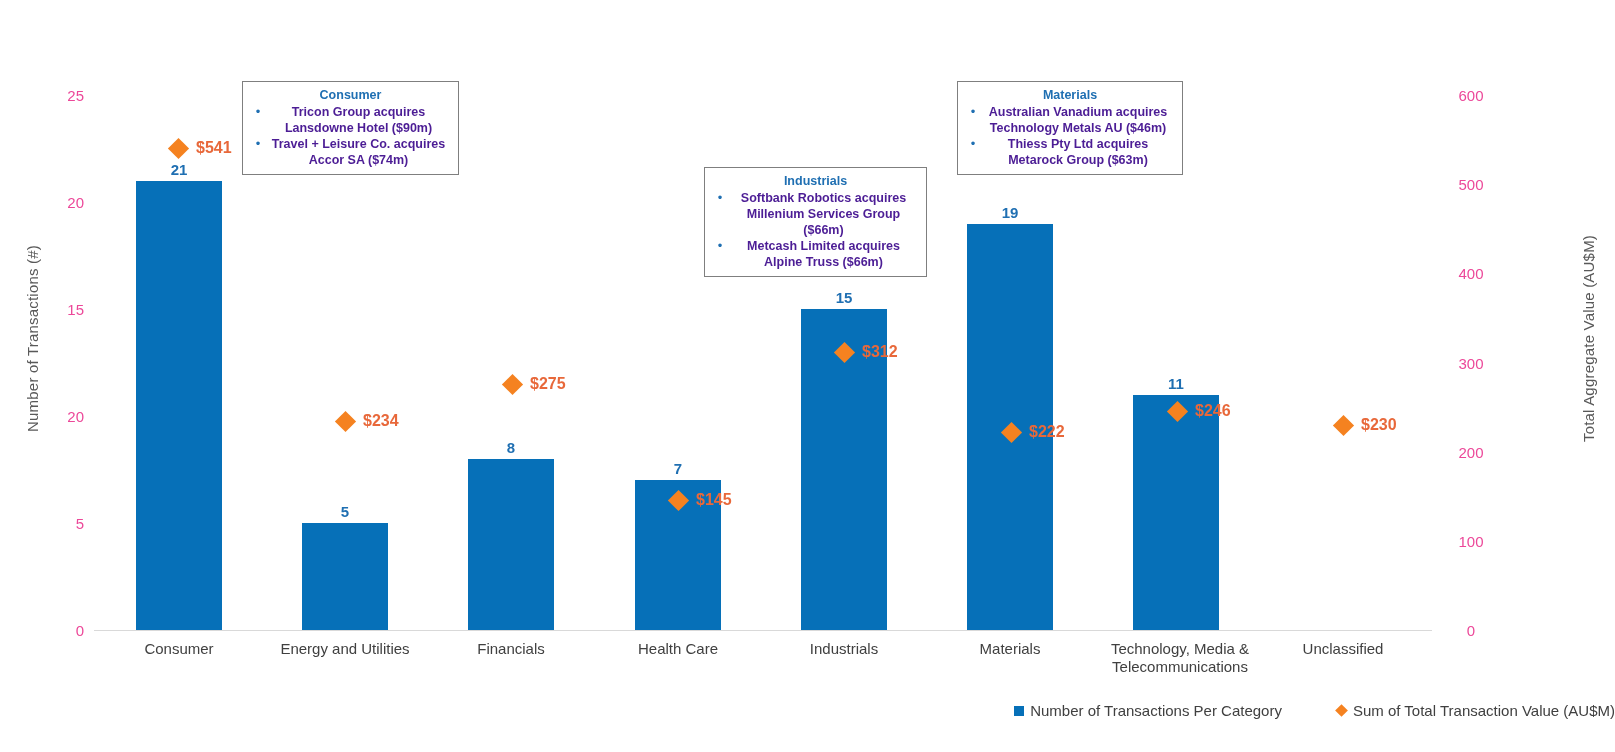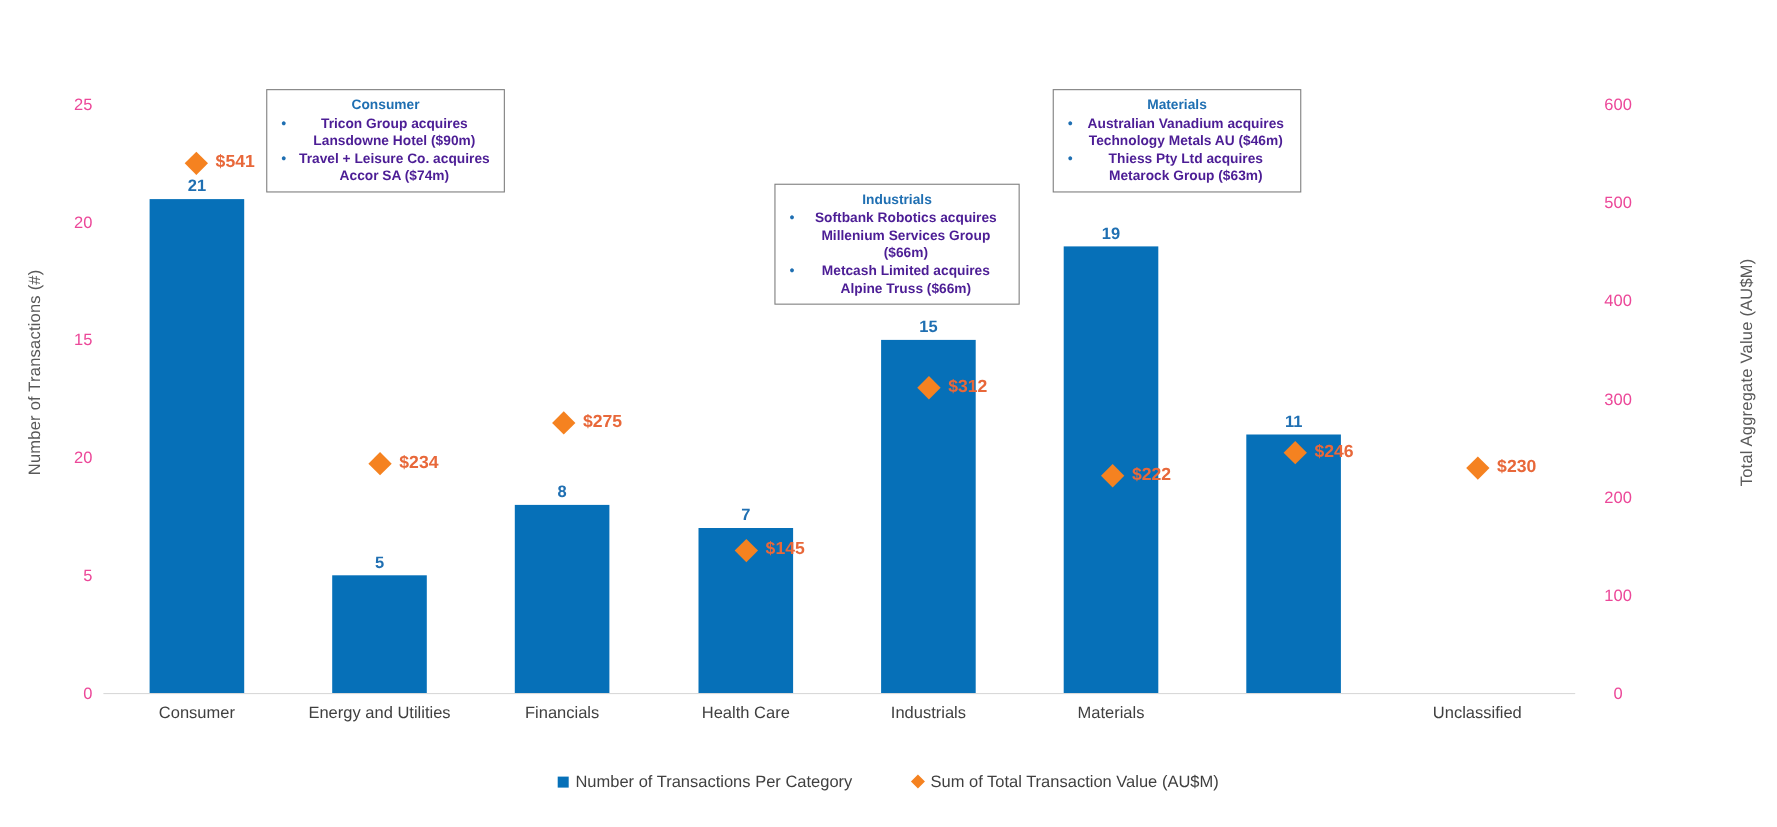--- a/index.html
+++ b/index.html
@@ -49,21 +49,21 @@
   .callout-title{color:#1F6FB2;font-size:12.5px;font-weight:bold;
                  text-align:center;line-height:16px;margin-bottom:1px;}
   .callout-item{display:flex;align-items:flex-start;margin-top:0px;}
   .callout-bullet{color:#1F6FB2;font-size:13px;line-height:16px;
                   width:16px;flex:0 0 16px;text-align:center;padding-top:0px;}
   .callout-text{color:#4c1d95;font-size:12.5px;font-weight:bold;
                 line-height:16px;text-align:center;flex:1 1 auto;}
 
   
   #legend{position:absolute;left:0;top:702px;width:1615px;
-          display:flex;justify-content:center;align-items:center;gap:54px;}
+          display:flex;justify-content:flex-end;align-items:center;gap:54px;}
   .legend-entry{display:flex;align-items:center;gap:6px;}
   .legend-swatch-square{width:10px;height:10px;background:#0670B8;}
   .legend-swatch-diamond{width:9px;height:9px;background:#F58220;
                          transform:rotate(45deg);margin:0 1px;}
   .legend-text{color:#404040;font-size:15px;white-space:nowrap;}
 </style>
 </head>
 <body>
 
 <div id="chart-root">
@@ -171,20 +171,24 @@
   </div>
   <div class="cat-label" style="left:595px;width:166px;">
     <span>Health Care</span>
   </div>
   <div class="cat-label" style="left:761px;width:166px;">
     <span>Industrials</span>
   </div>
   <div class="cat-label" style="left:927px;width:166px;">
     <span>Materials</span>
   </div>
+  <div class="cat-label" style="left:1080px;width:200px;">
+    <span>Technology, Media &amp;</span><br>
+    <span>Telecommunications</span>
+  </div>
   <div class="cat-label" style="left:1260px;width:166px;">
     <span>Unclassified</span>
   </div>
 
   <div class="callout" style="left:242px;top:81px;width:217px;">
     <div class="callout-title">Consumer</div>
     <div class="callout-item">
       <div class="callout-bullet">•</div>
       <div class="callout-text">Tricon Group acquires Lansdowne Hotel ($90m)</div>
     </div>

